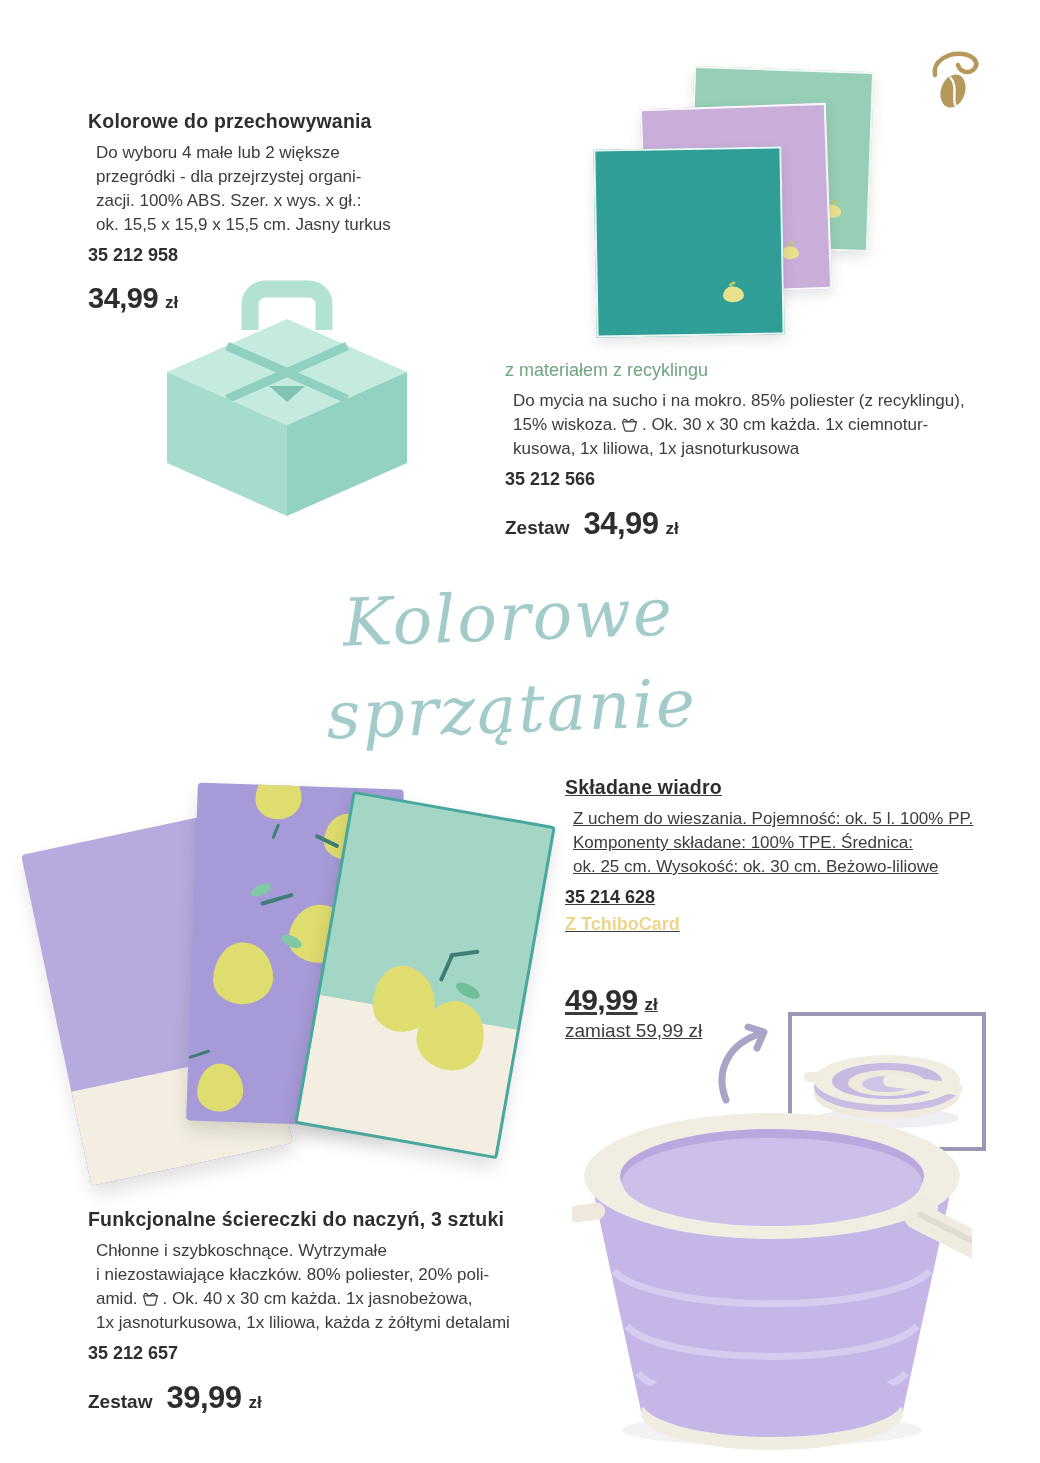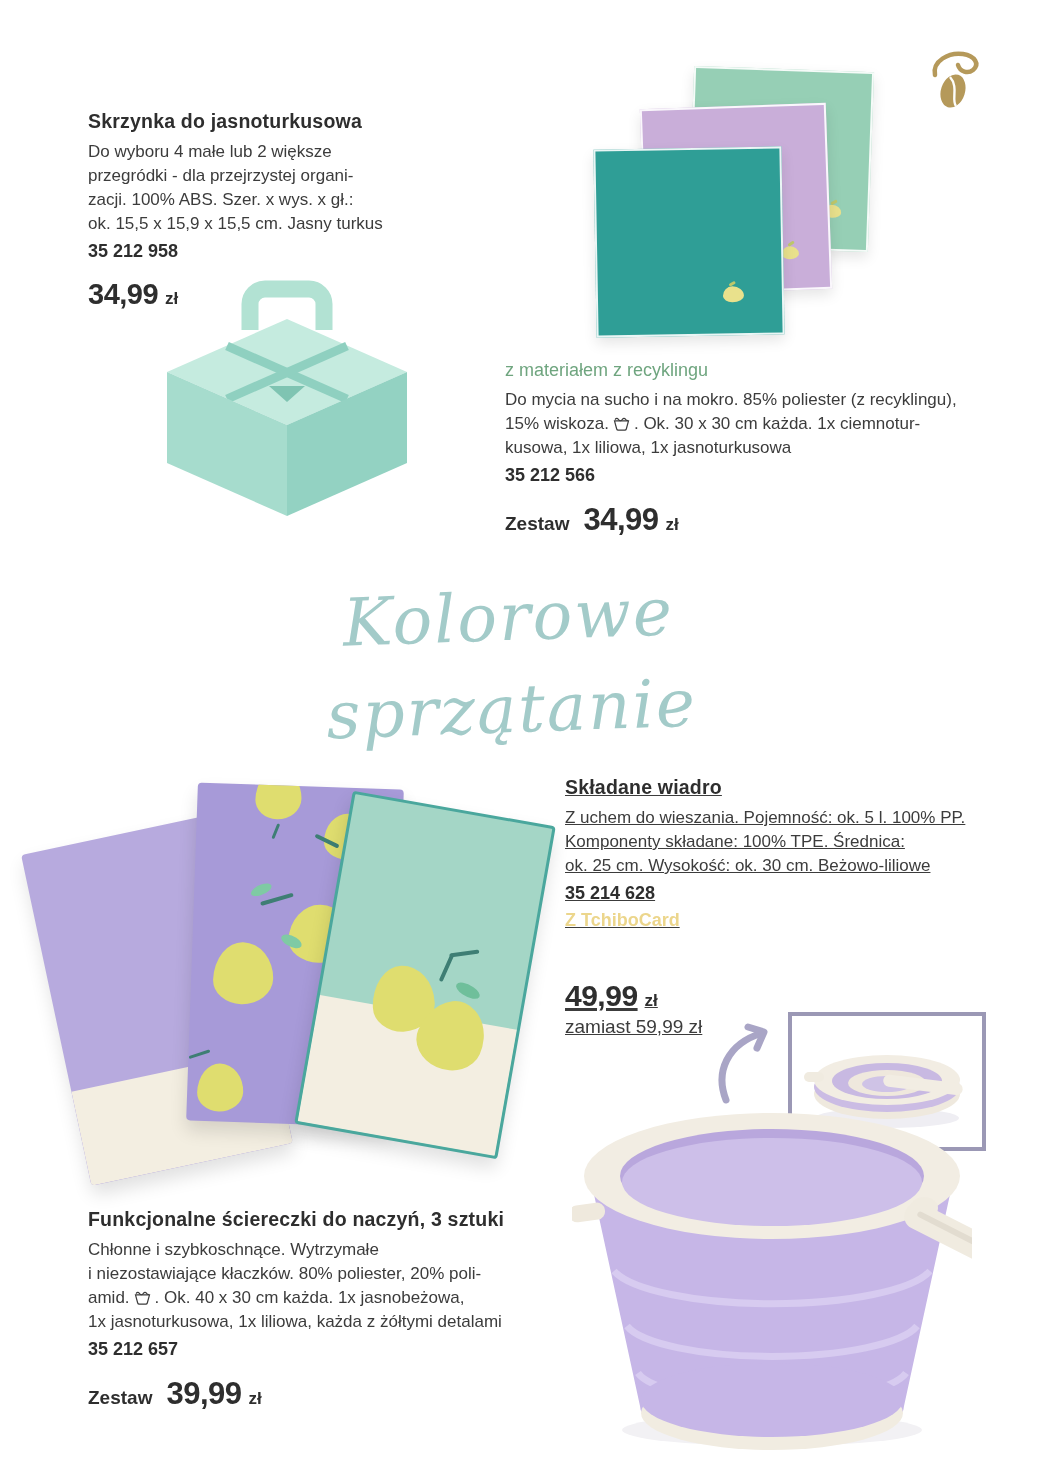--- a/index.html
+++ b/index.html
@@ -3,21 +3,21 @@
 <meta charset="utf-8">
 <style>
   html,body{margin:0;padding:0;background:#ffffff;}
   #page{position:relative;width:1040px;height:1463px;background:#ffffff;overflow:hidden;
         font-family:"Liberation Sans",sans-serif;color:#3c3c3c;}
 
   
   .prod-text{position:absolute;}
   .prod-title{font-size:19.5px;font-weight:700;color:#2e2e2e;letter-spacing:.2px;margin:0 0 7px 0;}
   .prod-sub{font-size:18px;font-weight:400;color:#6fa57f;margin:0 0 7px 0;}
-  .prod-desc{font-size:17px;line-height:24px;white-space:pre-line;margin:0;}
+  .prod-desc{font-size:17px;line-height:24px;white-space:pre-line;margin:8px;}
   .prod-sku{font-size:18px;font-weight:700;color:#2e2e2e;margin-top:5px;}
   .price-row{display:flex;align-items:baseline;margin-top:16px;}
   .price-prefix{font-size:19px;font-weight:700;color:#2e2e2e;margin-right:14px;}
   .price-value{font-size:31px;font-weight:700;color:#2e2e2e;letter-spacing:-.5px;}
   .price-cur{font-size:17px;font-weight:700;color:#2e2e2e;margin-left:7px;}
   .price-old{font-size:19px;color:#3c3c3c;margin-top:3px;}
   .card-label{font-size:18px;font-weight:700;color:#ecd68c;margin-top:6px;}
   .care-icon{display:inline-block;vertical-align:-2px;margin:0 4px;color:#3c3c3c;}
 
   
@@ -71,21 +71,21 @@
 
   <div class="logo">
     <svg width="56" height="66" viewBox="0 0 56 66">
       <path d="M7,27 C4,13 21,4 35,6 C47,8 52,16 45,22 C40,26 32,24 30,17" fill="none" stroke="#b5995a" stroke-width="4.5" stroke-linecap="round"></path>
       <ellipse cx="25" cy="43" rx="12" ry="17" fill="#b5995a" transform="rotate(18 25 43)"></ellipse>
       <path d="M22,29 C31,39 23,52 28,58" fill="none" stroke="#fdfdfb" stroke-width="2.4"></path>
     </svg>
   </div>
 
   <div class="prod-text" style="left:88px;top:110px;width:350px;">
-    <div class="prod-title">Skrzynka do jasnoturkusowa</div>
+    <div class="prod-title">Kolorowe do przechowywania</div>
     <p class="prod-desc">Do wyboru 4 małe lub 2 większe
 przegródki - dla przejrzystej organi-
 zacji. 100% ABS. Szer. x wys. x gł.:
 ok. 15,5 x 15,9 x 15,5 cm. Jasny turkus</p>
     <div class="prod-sku">35 212 958</div>
     <div class="price-row">
       <span class="price-value" style="font-size:29px;">34,99</span>
       <span class="price-cur">zł</span>
     </div>
   </div>

